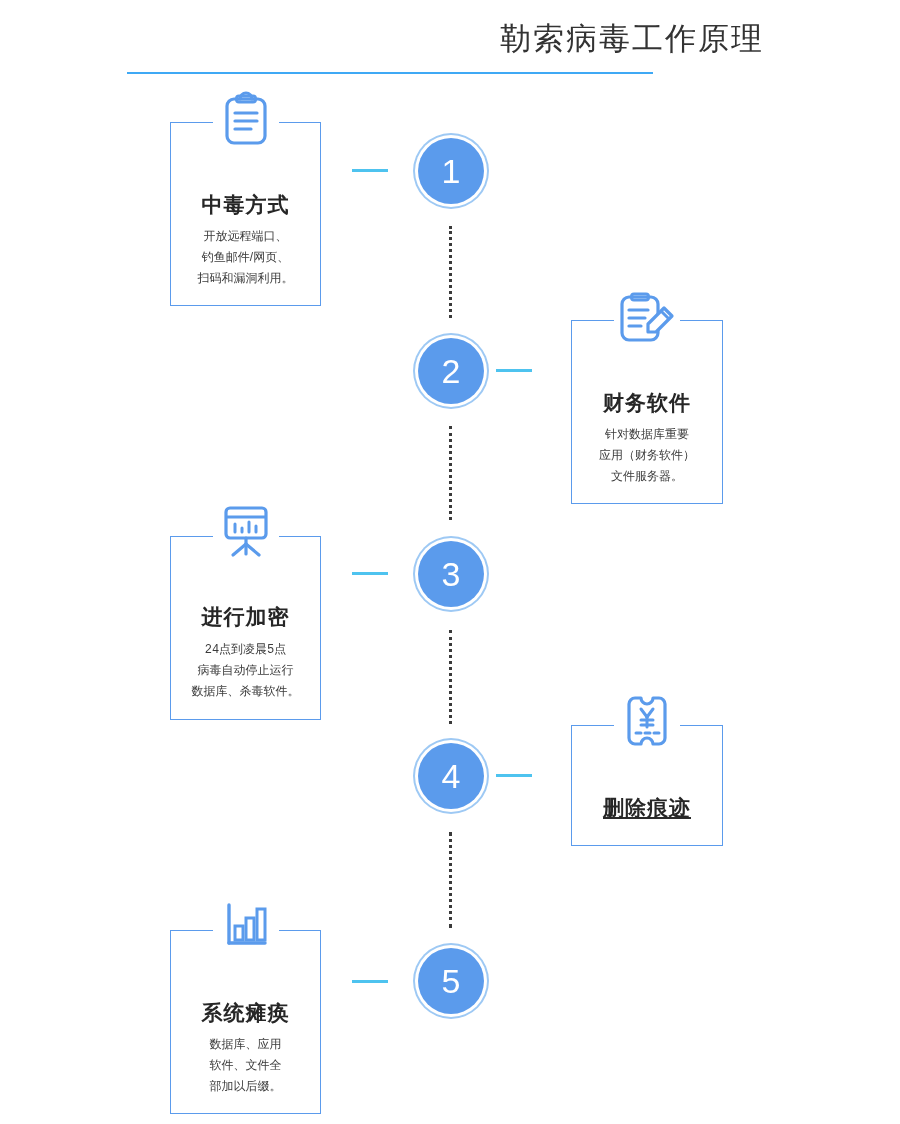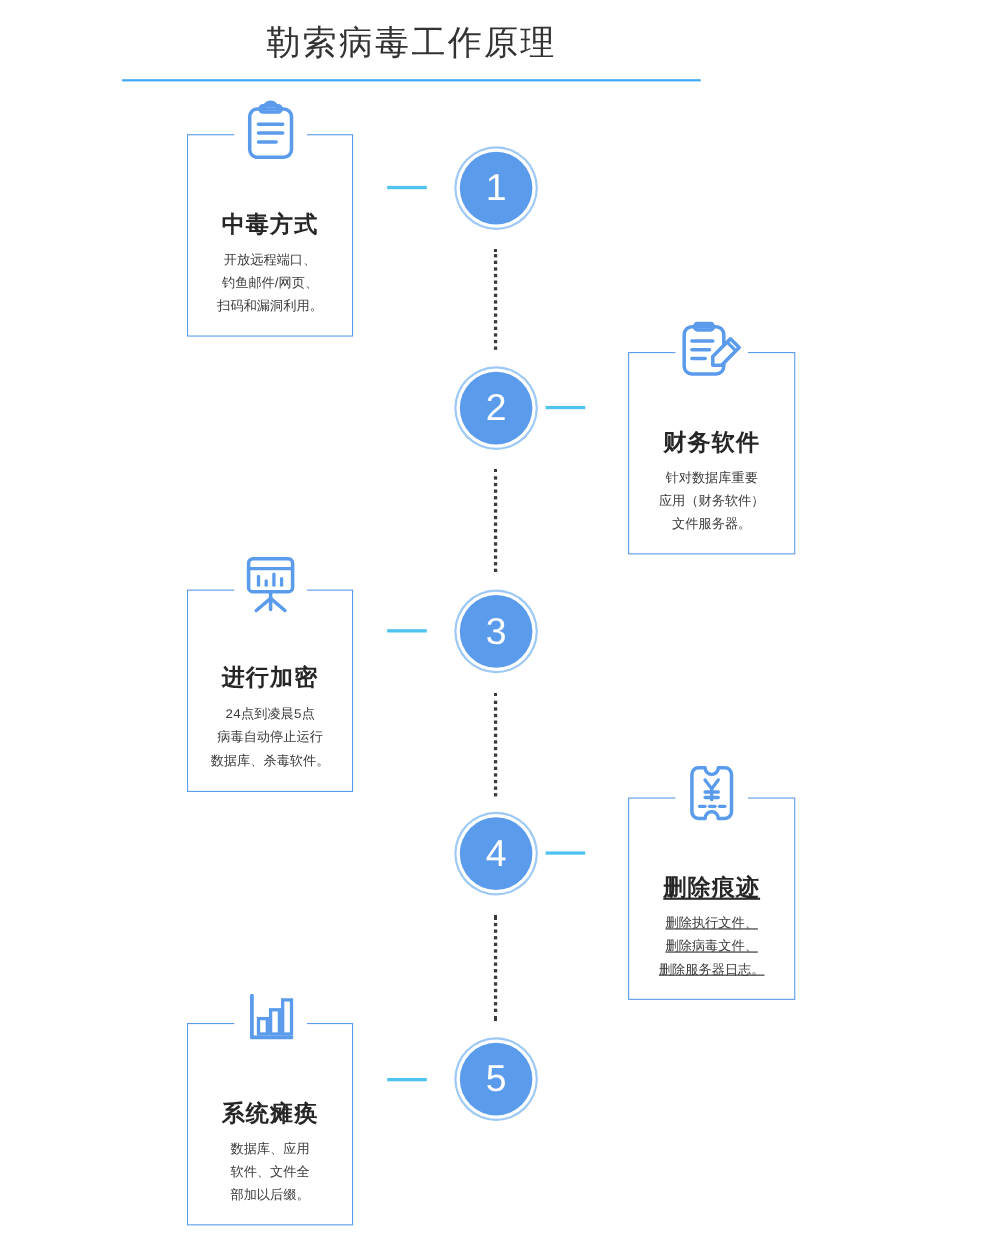--- a/index.html
+++ b/index.html
@@ -13,24 +13,24 @@
     height: 1124px;
     position: relative;
     overflow: hidden;
     font-family: "Liberation Sans", "DejaVu Sans", sans-serif;
     color: #2b2b2b;
   }
 
   
   .title-block {
     position: absolute;
-    left: 0;
+    left: 16px;
     top: 18px;
     width: 748px;
-    text-align: center;
+    text-align: right;
   }
   .page-title {
     font-size: 31px;
     font-weight: 400;
     letter-spacing: 2px;
     color: #333333;
     line-height: 42px;
   }
   .title-rule {
     width: 526px;
@@ -230,23 +230,20 @@
         <line x1="26" y1="24" x2="26" y2="34" stroke="#5b9bec" stroke-width="3" stroke-linecap="round"></line>
         <line x1="20" y1="27" x2="32" y2="27" stroke="#5b9bec" stroke-width="3" stroke-linecap="round"></line>
         <line x1="20" y1="32" x2="32" y2="32" stroke="#5b9bec" stroke-width="3" stroke-linecap="round"></line>
         <line x1="15" y1="40" x2="20" y2="40" stroke="#5b9bec" stroke-width="3" stroke-linecap="round"></line>
         <line x1="24" y1="40" x2="29" y2="40" stroke="#5b9bec" stroke-width="3" stroke-linecap="round"></line>
         <line x1="33" y1="40" x2="38" y2="40" stroke="#5b9bec" stroke-width="3" stroke-linecap="round"></line>
       </svg>
     </div>
     <div class="card-inner">
       <div class="card-title">删除痕迹</div>
-      <div class="card-body">删除执行文件、
-删除病毒文件、
-删除服务器日志。</div>
     </div>
   </div>
 
   <div class="card" style="left:170px; top:930px;">
     <div class="card-icon-slot">
       <svg width="56" height="56" viewBox="0 0 56 56" aria-hidden="true">
         <line x1="11" y1="6" x2="11" y2="44" stroke="#5b9bec" stroke-width="3.4" stroke-linecap="round"></line>
         <line x1="11" y1="44" x2="47" y2="44" stroke="#5b9bec" stroke-width="3.4" stroke-linecap="round"></line>
         <rect x="17" y="27" width="8" height="14" fill="none" stroke="#5b9bec" stroke-width="3"></rect>
         <rect x="28" y="19" width="8" height="22" fill="none" stroke="#5b9bec" stroke-width="3"></rect>

